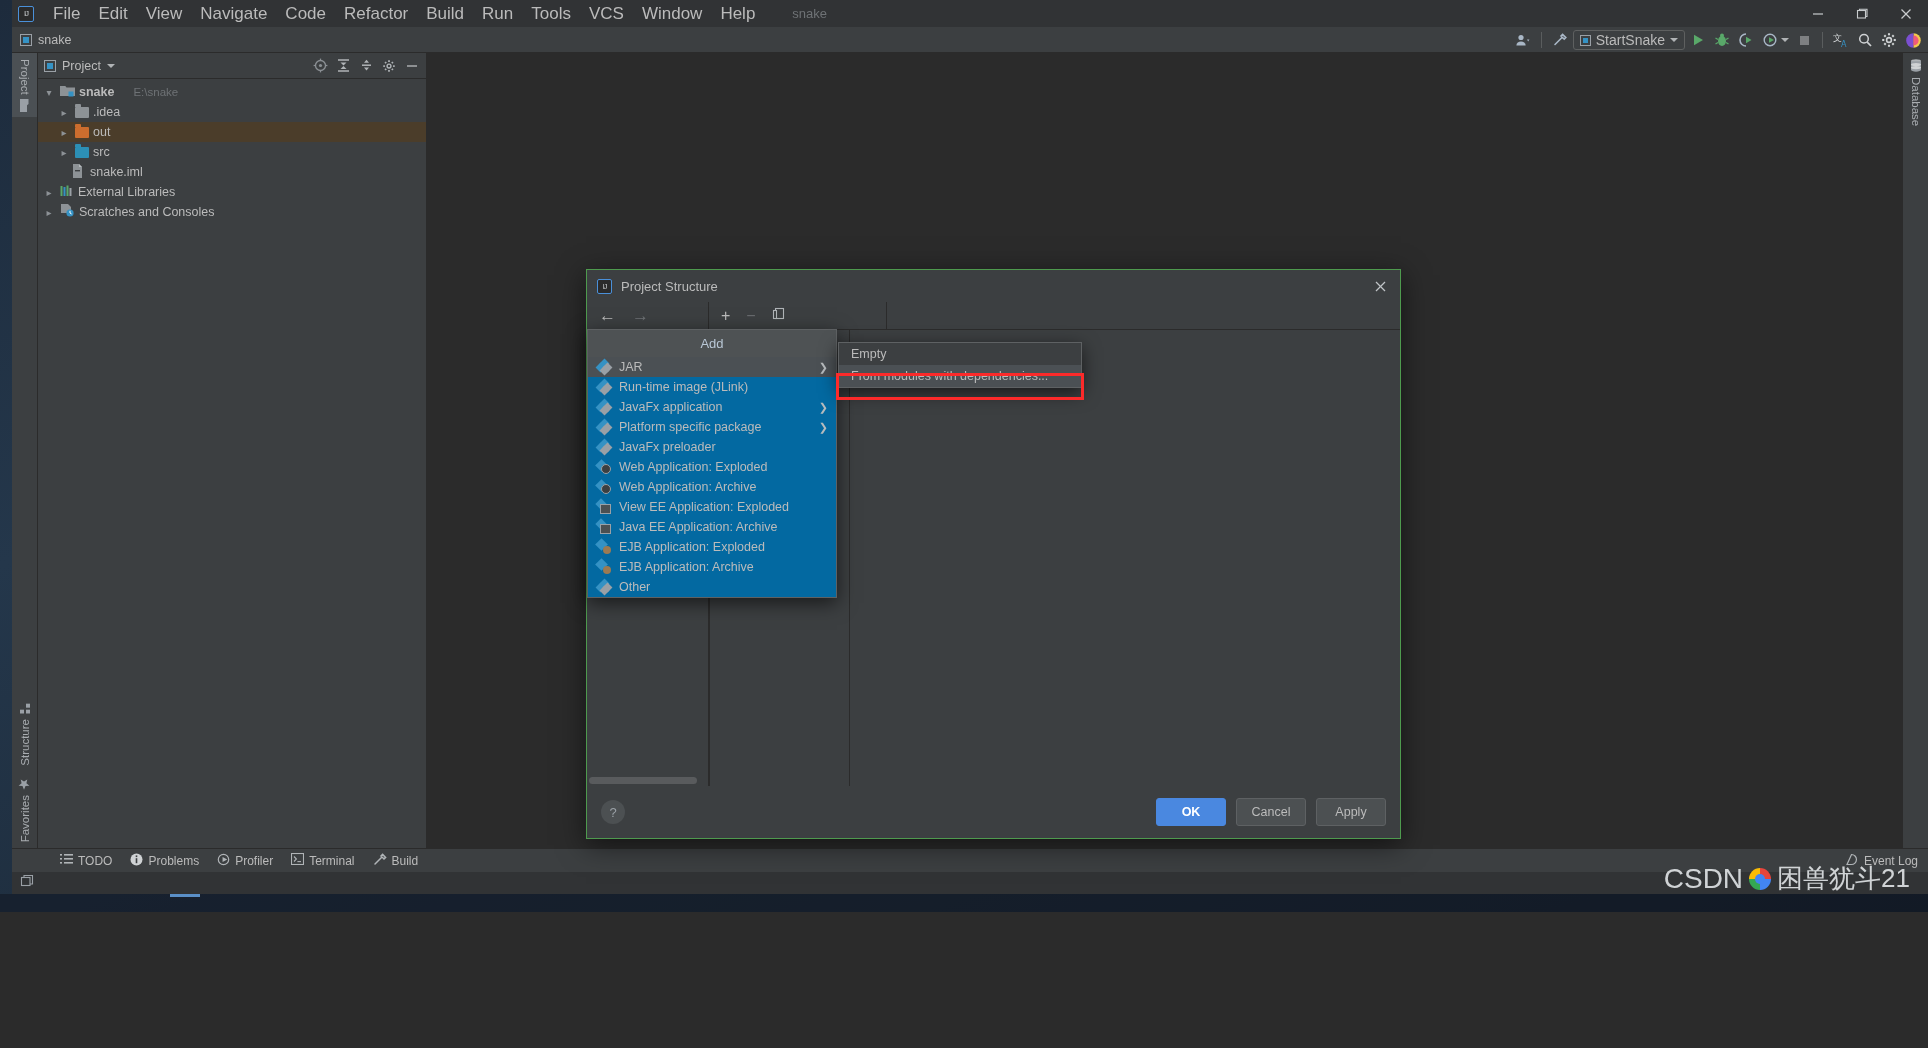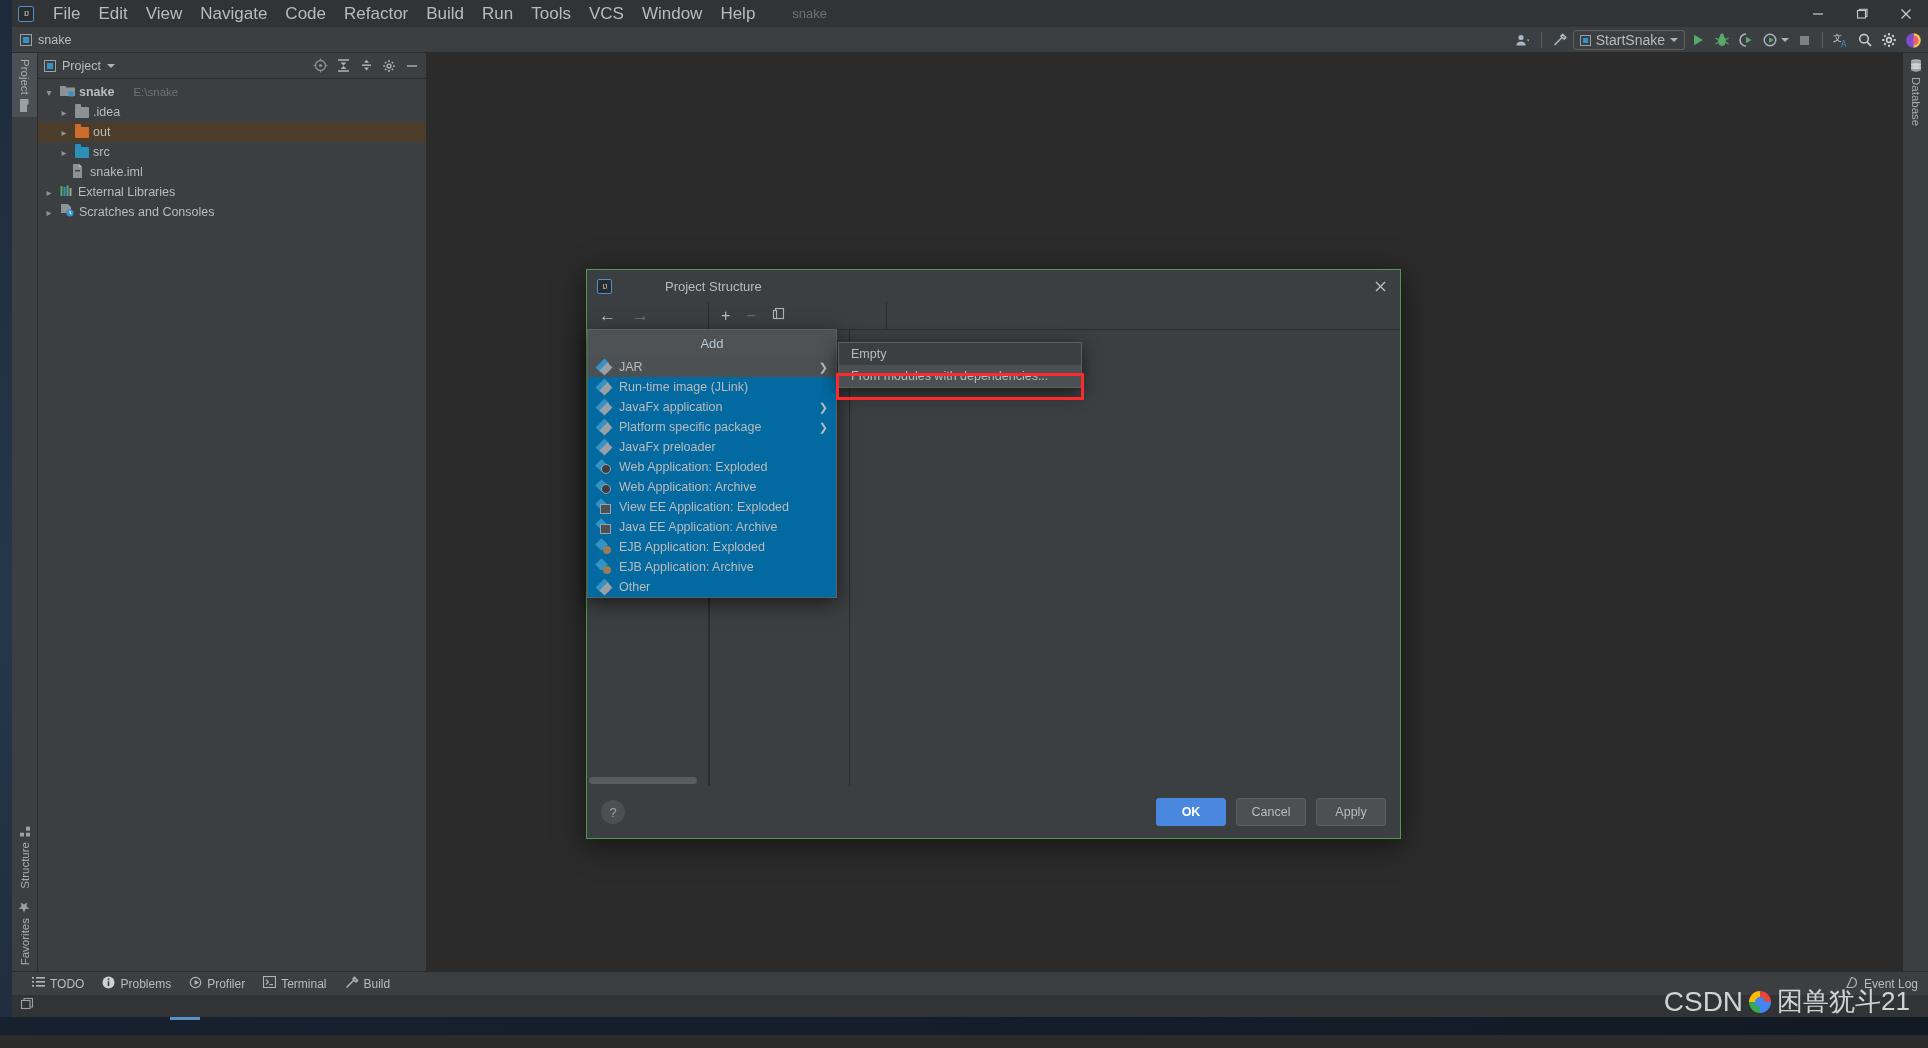--- a/index.html
+++ b/index.html
@@ -5,21 +5,21 @@
   * { box-sizing: border-box; margin: 0; padding: 0; }
   html, body {
     width: 1928px; height: 1048px;
     overflow: hidden;
     background: #2b2b2b;
     font-family: "Liberation Sans", sans-serif;
     -webkit-font-smoothing: antialiased;
   }
   #app {
     position: relative;
-    width: 1928px; height: 1035px;
+    width: 1928px; height: 912px;
     background: linear-gradient(160deg,#1d2b3c 0%, #24374b 35%, #16202c 100%);
   }
 
   
   .ide {
     position: absolute;
     left: 12px; top: 0; right: 0; bottom: 18px;
     background: #3c3f41;
     display: flex; flex-direction: column;
   }
@@ -170,21 +170,21 @@
 
   
   .editor { flex: 1; background: #2b2b2b; position: relative; }
 
   
   .statusbar {
     height: 24px; flex: 0 0 24px;
     background: #3c3f41;
     border-top: 1px solid #2b2b2b;
     display: flex; align-items: center;
-    padding-left: 20px; gap: 18px;
+    padding-left: 48px; gap: 18px;
     position: relative;
   }
   .sbitem { display:flex; align-items:center; gap:5px; font-size:12px; color:#bbbbbb; cursor:default; }
   .sb-right { position:absolute; right:10px; display:flex; align-items:center; gap:6px; font-size:12px; color:#bbbbbb; }
   .bottombar {
     height: 22px; flex: 0 0 22px;
     background: #313335;
     display: flex; align-items: center; padding-left: 8px;
     position: relative;
   }
@@ -200,21 +200,21 @@
     box-shadow: 0 6px 26px rgba(0,0,0,.55);
     z-index: 50;
   }
   .dlg-title {
     height: 32px; flex:0 0 32px;
     background: #3c3f41;
     display: flex; align-items: center; gap: 9px;
     padding: 0 10px;
     position: relative;
   }
-  .dlg-title-text { font-size: 13px; color: #bbbbbb; margin-left: 44px; }
+  .dlg-title-text { font-size: 13px; color: #bbbbbb; }
   .dlg-close { position:absolute; right:10px; color:#c0c4c7; width:20px;height:20px;display:flex;align-items:center;justify-content:center;}
 
   .dlg-toolbar {
     height: 28px; flex:0 0 28px;
     display: flex; align-items: stretch;
     border-bottom: 1px solid #2b2b2b;
   }
   .navzone {
     width: 122px; display:flex; align-items:center; gap: 16px;
     padding-left: 12px;

